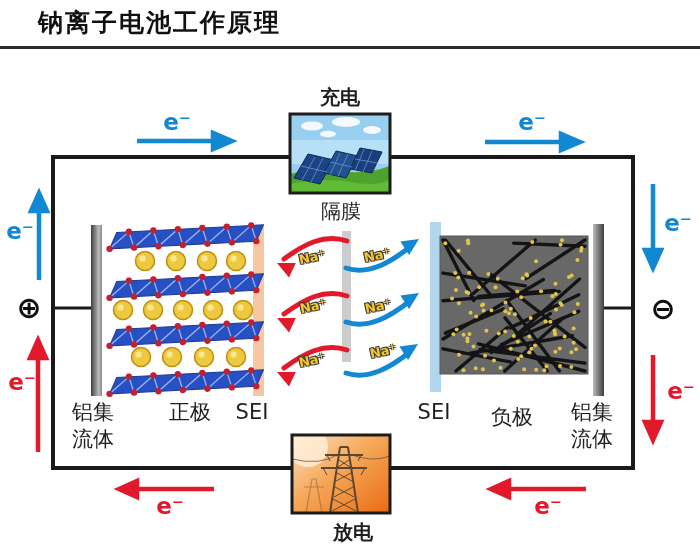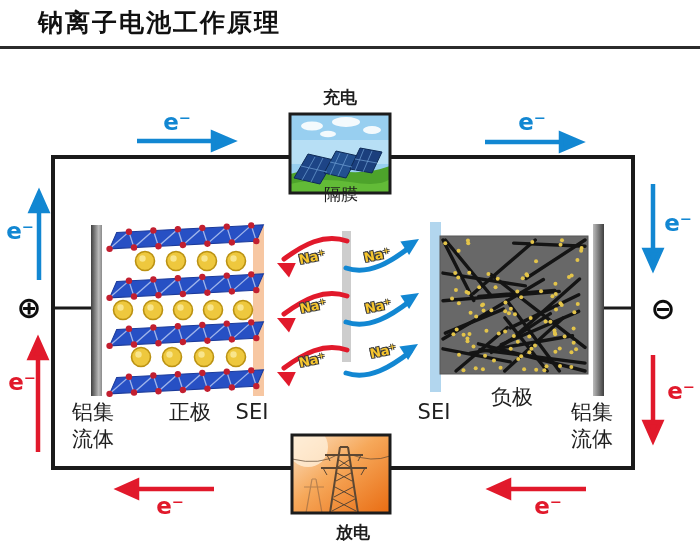--- a/index.html
+++ b/index.html
@@ -7,21 +7,21 @@
          font-family:"DejaVu Sans","Liberation Sans",sans-serif;border-radius:21px;}
   .abs{position:absolute;}
   .title{font-family:"DejaVu Serif","Liberation Serif",serif;font-size:25px;font-weight:700;
          color:#111;letter-spacing:2px;white-space:nowrap;}
   .rule{background:#2b2b2b;height:3px;}
   .e-label{font-size:23px;font-weight:600;transform:translate(-50%,-50%);white-space:nowrap;}
   .blue{color:#1287d2;}
   .red{color:#e1192b;}
   .cn{font-size:21px;color:#1f1f1f;transform:translateX(-50%);text-align:left;
       white-space:pre-line;line-height:1.3;}
-  .cn-center{font-size:17px;color:#1f1f1f;transform:translate(-50%,-50%);white-space:nowrap;}
+  .cn-center{font-size:20px;color:#1f1f1f;transform:translate(-50%,-50%);white-space:nowrap;}
   .bold{font-weight:700;}
   .terminal{font-size:30px;font-weight:700;color:#0d0d0d;transform:translate(-50%,-50%);line-height:1;}
   .na-chip{font-size:13px;font-weight:700;color:#f7c62e;letter-spacing:0;
            text-shadow:-1px -1px 0 #3a3a3a,1px -1px 0 #3a3a3a,-1px 1px 0 #3a3a3a,1px 1px 0 #3a3a3a;
            transform:translate(-50%,-50%) rotate(-12deg);white-space:nowrap;}
   svg{display:block;}
 </style>
 </head>
 <body>
 
@@ -404,29 +404,29 @@
   <div class="abs e-label red" style="left:22px;top:382px;">e⁻</div>
   <div class="abs e-label blue" style="left:678px;top:223px;">e⁻</div>
   <div class="abs e-label red" style="left:681px;top:391px;">e⁻</div>
   <div class="abs e-label red" style="left:170px;top:506px;">e⁻</div>
   <div class="abs e-label red" style="left:548px;top:506px;">e⁻</div>
 
   <div class="abs terminal" style="left:29px;top:308px;">⊕</div>
   <div class="abs terminal" style="left:663px;top:309px;">⊖</div>
 
   <div class="abs cn-center bold blue" style="left:340px;top:97px;">充电</div>
-  <div class="abs cn-center" style="left:341px;top:194px;">隔膜</div>
+  <div class="abs cn-center" style="left:341px;top:211px;">隔膜</div>
   <div class="abs cn-center bold red" style="left:353px;top:532px;">放电</div>
 
   <div class="abs cn" style="left:93px;top:399px;">铝集
 流体</div>
   <div class="abs cn" style="left:190px;top:399px;">正极</div>
   <div class="abs cn" style="left:252px;top:399px;">SEI</div>
   <div class="abs cn" style="left:434px;top:399px;">SEI</div>
-  <div class="abs cn" style="left:512px;top:384px;">负极</div>
+  <div class="abs cn" style="left:512px;top:404px;">负极</div>
   <div class="abs cn" style="left:592px;top:399px;">铝集
 流体</div>
 
   <div class="abs na-chip" style="left:312px;top:257px;">Na⁺</div>
   <div class="abs na-chip" style="left:313px;top:306px;">Na⁺</div>
   <div class="abs na-chip" style="left:312px;top:360px;">Na⁺</div>
   <div class="abs na-chip" style="left:377px;top:255px;">Na⁺</div>
   <div class="abs na-chip" style="left:378px;top:306px;">Na⁺</div>
   <div class="abs na-chip" style="left:383px;top:351px;">Na⁺</div>
 </div>

